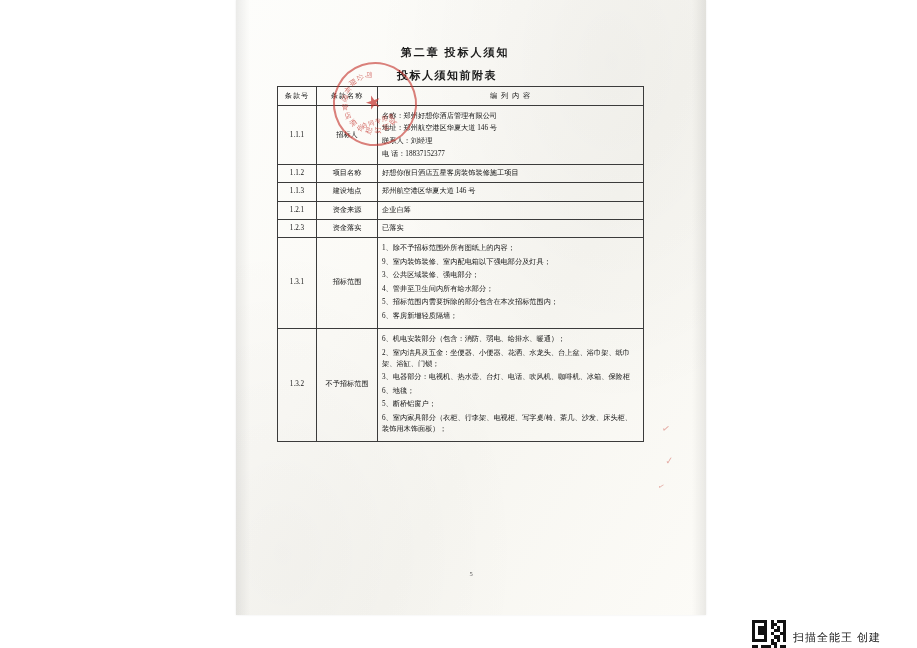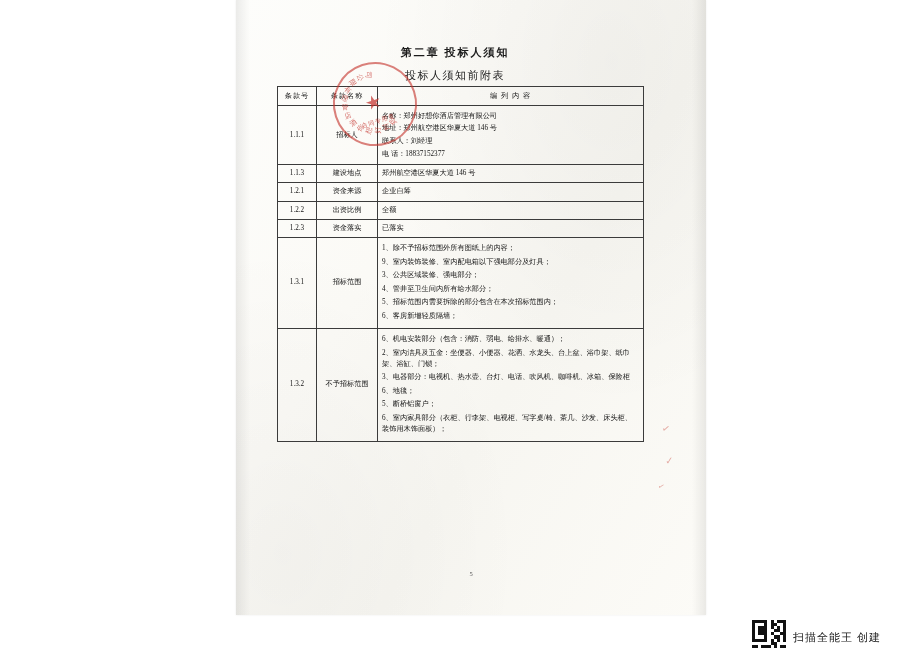--- a/index.html
+++ b/index.html
@@ -53,21 +53,21 @@
   .doc-heading {
     position: absolute;
     width: 438px;
     text-align: center;
     font-size: 11px;
     letter-spacing: 2px;
     color: #1b1b1b;
     font-weight: 600;
   }
   #chapter-title { left: 236px; top: 45px; }
-  #table-title  { left: 236px; top: 68px; font-weight: 400; letter-spacing: 1.5px; text-align: center;}
+  #table-title  { left: 228px; top: 68px; font-weight: 700; letter-spacing: 1.5px; text-align: center;}
 
   
   #bid-table {
     position: absolute;
     left: 277px;
     top: 86px;
     width: 351px;
     border-collapse: collapse;
     table-layout: fixed;
     font-size: 7.2px;
@@ -217,38 +217,38 @@
       <td class="col-no cell-center">1.1.1</td>
       <td class="col-name cell-center">招标人</td>
       <td class="col-cont multi-line">
         <div>名称：郑州好想你酒店管理有限公司</div>
         <div>地址：郑州航空港区华夏大道 146 号</div>
         <div>联系人：刘经理</div>
         <div>电 话：18837152377</div>
       </td>
     </tr>
 
+    <tr>
+      <td class="col-no cell-center">1.1.2</td>
+      <td class="col-name cell-center">项目名称</td>
+      <td class="col-cont cell-left">好想你假日酒店五星客房装饰装修施工项目</td>
+    </tr>
 
     <tr>
       <td class="col-no cell-center">1.1.3</td>
       <td class="col-name cell-center">建设地点</td>
       <td class="col-cont cell-left">郑州航空港区华夏大道 146 号</td>
     </tr>
 
     <tr>
       <td class="col-no cell-center">1.2.1</td>
       <td class="col-name cell-center">资金来源</td>
       <td class="col-cont cell-left">企业自筹</td>
     </tr>
 
-    <tr>
-      <td class="col-no cell-center">1.2.2</td>
-      <td class="col-name cell-center">出资比例</td>
-      <td class="col-cont cell-left">全额</td>
-    </tr>
 
     <tr>
       <td class="col-no cell-center">1.2.3</td>
       <td class="col-name cell-center">资金落实</td>
       <td class="col-cont cell-left">已落实</td>
     </tr>
 
     <tr>
       <td class="col-no cell-center">1.3.1</td>
       <td class="col-name cell-center">招标范围</td>

